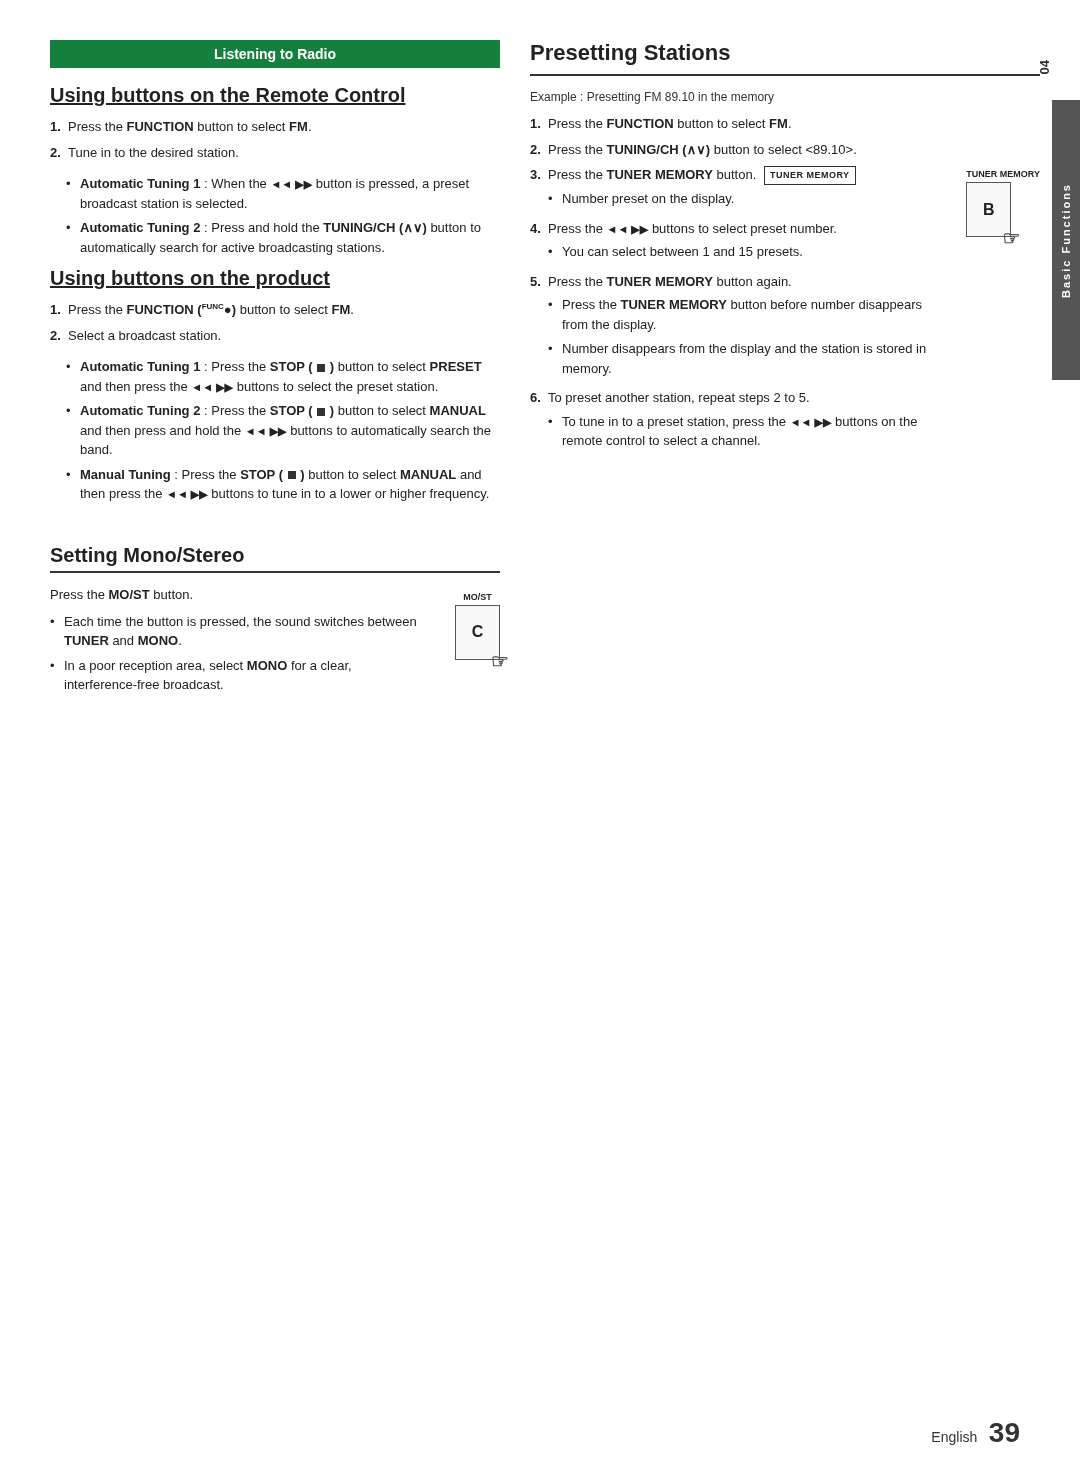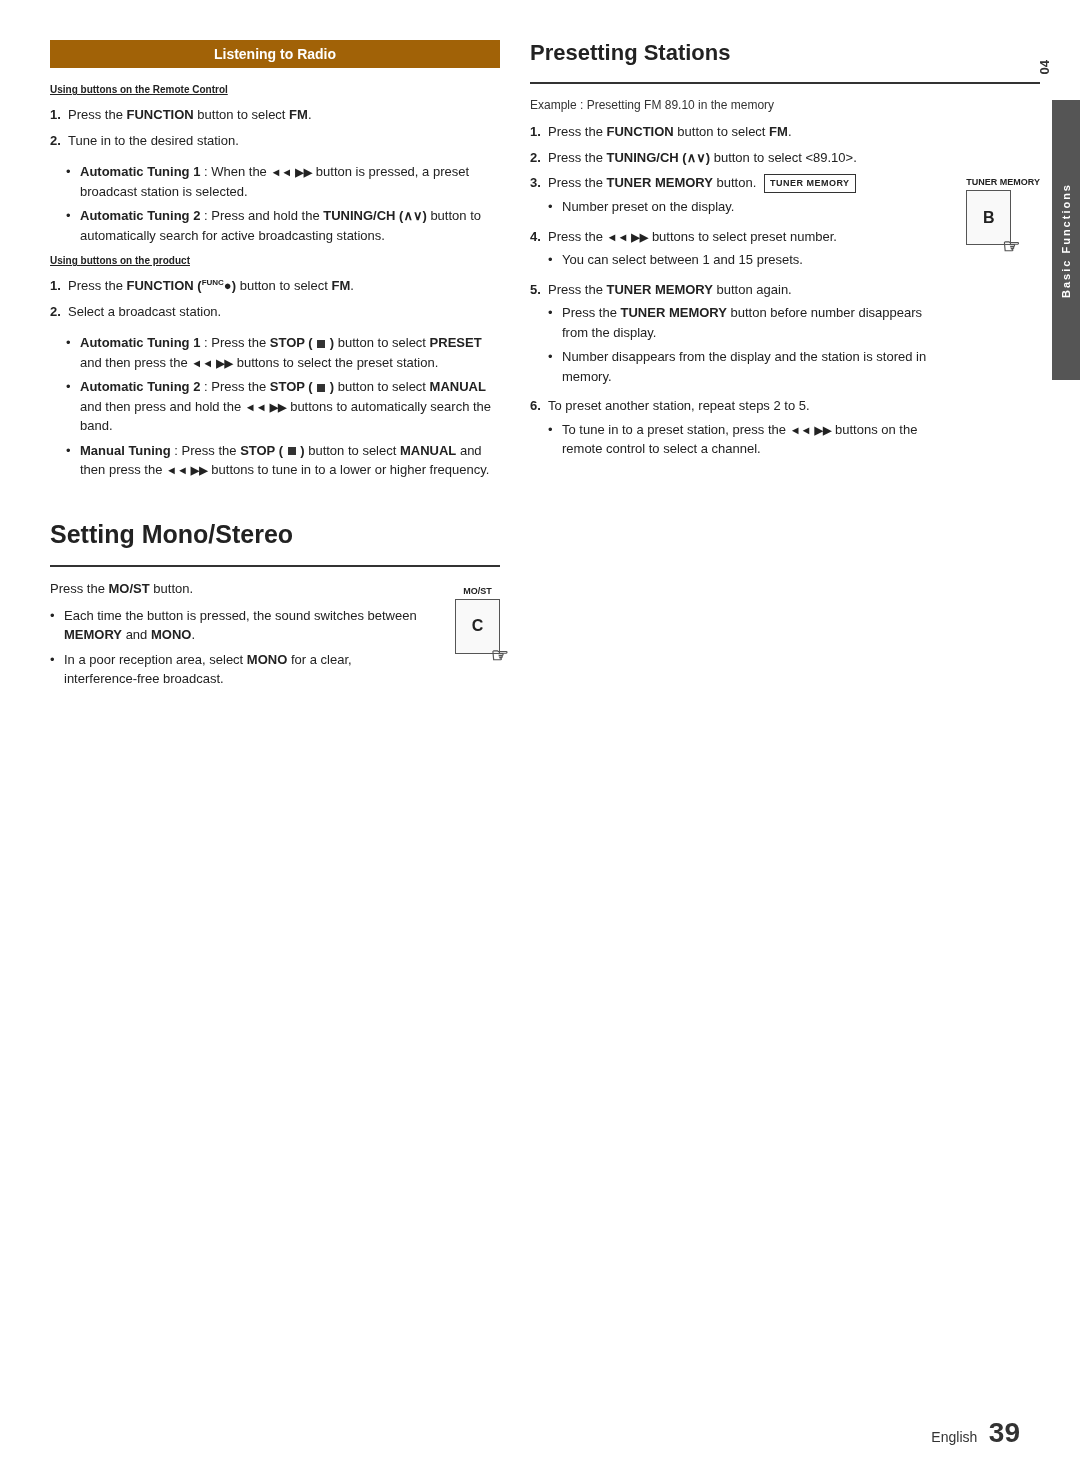--- a/index.html
+++ b/index.html
@@ -45,32 +45,32 @@
     }
     .sidebar-tab-text {
       color: #fff;
       font-size: 11px;
       writing-mode: vertical-rl;
       transform: rotate(180deg);
       letter-spacing: 2px;
       font-weight: bold;
     }
     .section-header-box {
-      background: #a16207;
+      background: #15803d;
       color: #fff;
       text-align: center;
       padding: 6px 10px;
       font-size: 14px;
       font-weight: bold;
       margin-bottom: 16px;
       display: inline-block;
       width: 100%;
     }
     .subsection-title {
-      font-size: 10px;
+      font-size: 20px;
       font-weight: bold;
       margin-bottom: 10px;
       text-decoration: underline;
     }
     .numbered-list {
       list-style: none;
       padding: 0;
       margin: 0 0 12px 0;
     }
     .numbered-list li {
@@ -101,28 +101,28 @@
       left: 0;
     }
     b, strong {
       font-weight: bold;
     }
     .section-title-large {
       font-size: 22px;
       font-weight: bold;
       border-bottom: 2px solid #333;
       margin-bottom: 14px;
-      padding-bottom: 16px;
+      padding-bottom: 8px;
     }
     .setting-section-title {
-      font-size: 25px;
+      font-size: 20px;
       font-weight: bold;
       border-bottom: 2px solid #333;
       margin-bottom: 14px;
-      padding-bottom: 16px;
+      padding-bottom: 4px;
       margin-top: 30px;
     }
     .example-text {
       font-size: 12px;
       margin-bottom: 10px;
       color: #333;
     }
     .page-number-area {
       position: absolute;
       bottom: 30px;
@@ -303,21 +303,21 @@
           <span>Setting Mono/Stereo</span>
         </div>
 
         <div class="setting-content">
           <div class="setting-text">
             <p style="margin-bottom: 10px;">
               Press the <strong>MO/ST</strong> button.
             </p>
             <ul class="bullet-list" style="margin-left: 0;">
               <li>
-                Each time the button is pressed, the sound switches between <strong>MEMORY</strong> and <strong>MONO</strong>.
+                Each time the button is pressed, the sound switches between <strong>TUNER</strong> and <strong>MONO</strong>.
               </li>
               <li>
                 In a poor reception area, select <strong>MONO</strong> for a clear, interference-free broadcast.
               </li>
             </ul>
           </div>
 
           <div class="mo-st-diagram">
             <div style="font-size:9px; font-weight:bold; text-align:center; margin-bottom:3px;">MO/ST</div>
             <div class="mo-st-box">

